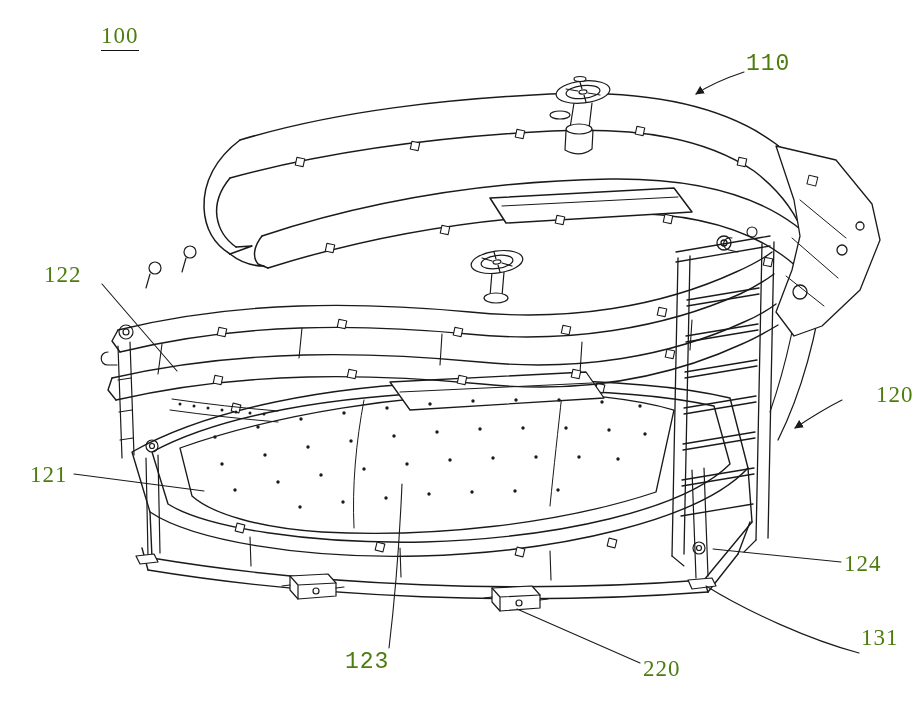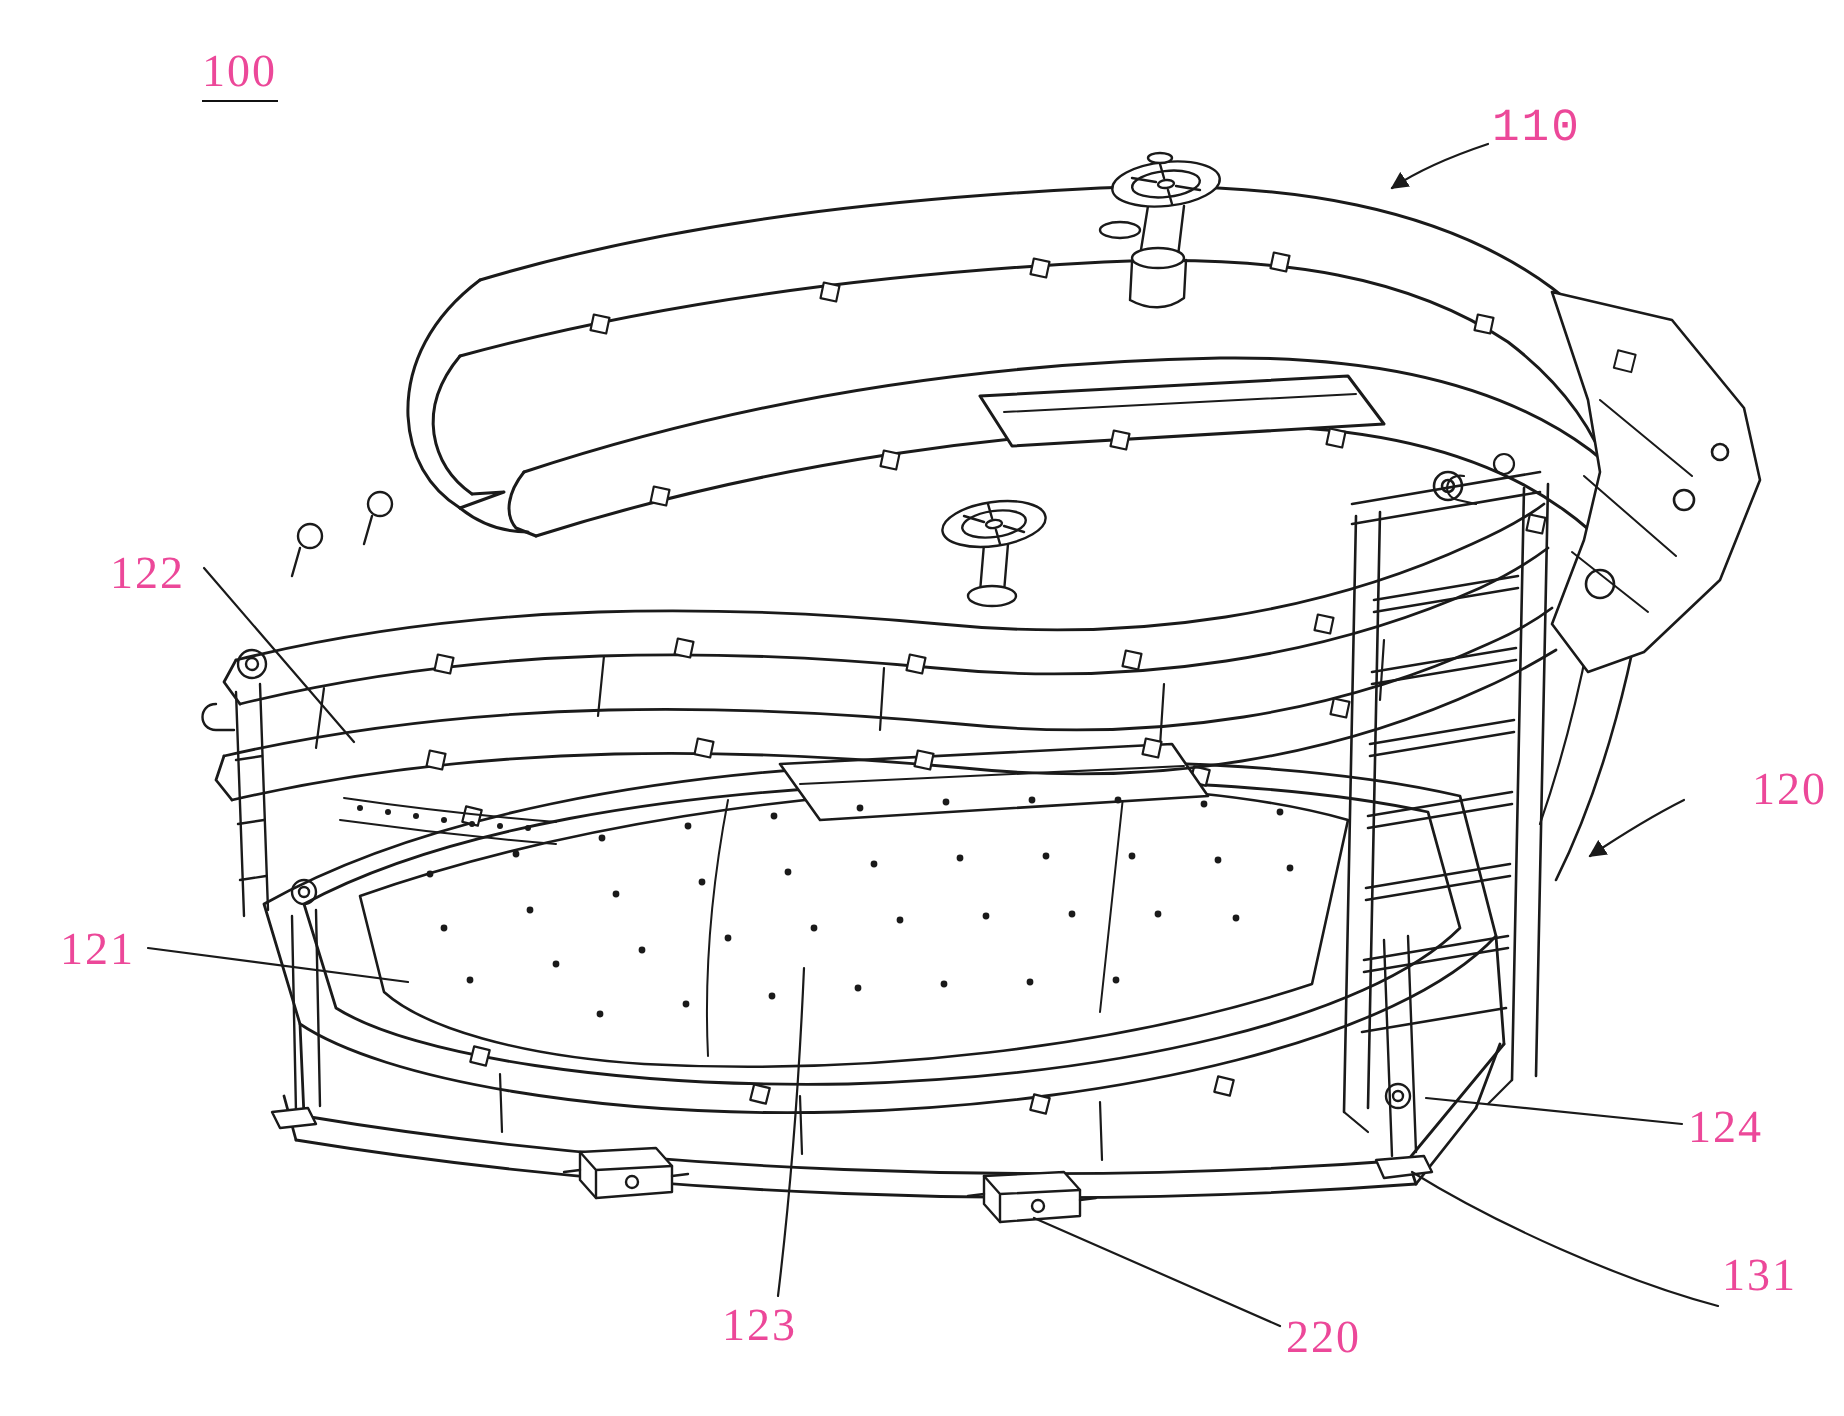--- a/index.html
+++ b/index.html
@@ -7,34 +7,34 @@
     position:relative;
     width:922px;height:708px;
     background:#ffffff;
     overflow:hidden;
     font-family:"Liberation Serif", serif;
   }
   .canvas svg{position:absolute;left:0;top:0;}
   .ref{
     position:absolute;
     font-size:23px;
-    color:#ec4899;
+    color:#4d7c0f;
     letter-spacing:1px;
     line-height:1;
     user-select:none;
     white-space:nowrap;
   }
   .ref.underlined{border-bottom:1.6px solid #111111;padding-bottom:3px;}
   #l100{left:101px;top:24px;}
   #l110{left:746px;top:53px;font-family:Liberation Mono, monospace;}
-  #l122{left:55px;top:263px;margin-top:12px;}
+  #l122{left:44px;top:263px;}
   #l120{left:843px;top:383px;margin-left:33px;}
   #l121{left:30px;top:463px;text-align:right;}
   #l124{left:844px;top:552px;}
-  #l123{left:361px;top:651px;}
+  #l123{left:345px;top:651px;font-family:Liberation Mono, monospace;}
   #l130{left:643px;top:657px;}
   #l131{left:861px;top:626px;}
 </style>
 </head>
 <body>
 
 <div class="canvas">
 
   <svg width="922" height="708" viewBox="0 0 922 708">
     <defs>

